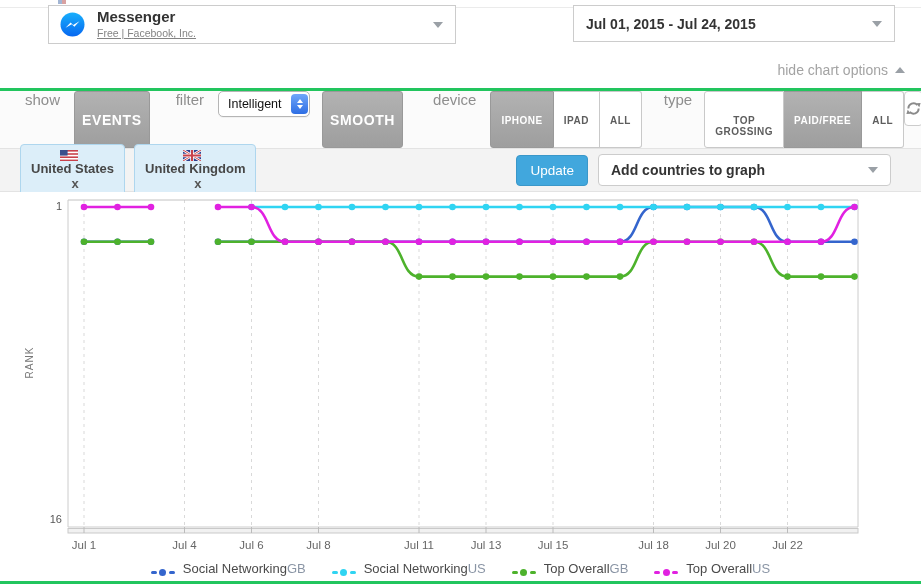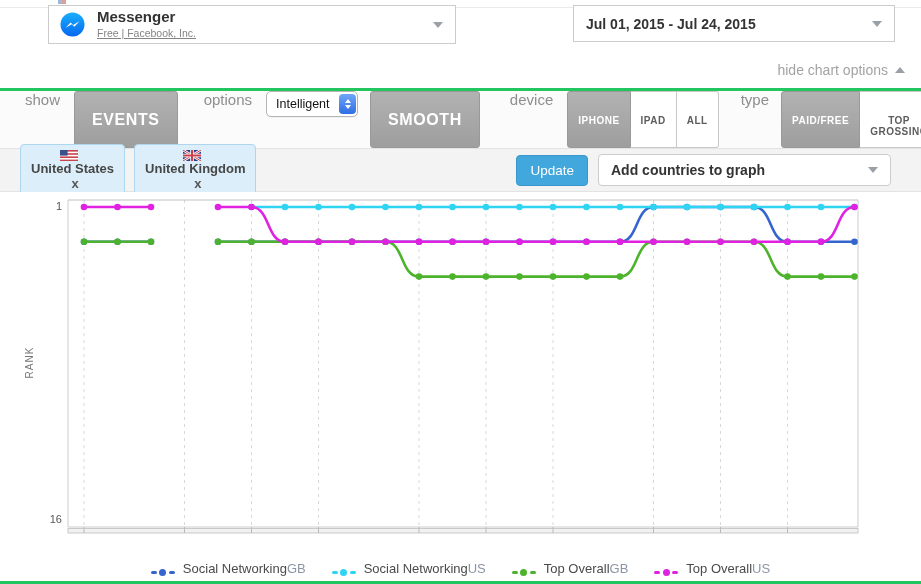--- a/index.html
+++ b/index.html
@@ -27,21 +27,21 @@
   .hide-options{position:absolute;right:16px;top:62px;font-size:14px;color:#a3a3a3;cursor:pointer;
      display:flex;align-items:center;}
   .tri-up{width:0;height:0;border-left:5px solid transparent;border-right:5px solid transparent;
      border-bottom:6px solid #9aa0a6;margin-left:7px;}
 
   
   .toolbar{position:relative;height:60px;border-top:3px solid #22c55e;background:#fbfbfb;
      display:flex;padding-left:25px;box-sizing:border-box;}
   .tb-label{font-size:15px;color:#8e8e8e;}
   .gray-btn{background:linear-gradient(#b2b2b2,#9e9e9e);border:1px solid #999;color:#fff;
-     font-size:16px;font-weight:bold;letter-spacing:.6px;padding:7px 17px;border-radius:3px;cursor:pointer;
+     font-size:14px;font-weight:bold;letter-spacing:.6px;padding:7px 7px;border-radius:3px;cursor:pointer;
      font-family:inherit;}
   .seg-group{display:flex;}
   .seg{background:#fff;border:1px solid #c9c9c9;border-left:none;color:#5d5d5d;font-size:10px;
      font-weight:bold;letter-spacing:.5px;padding:23px 10px;cursor:pointer;font-family:inherit;}
   .seg:first-child{border-left:1px solid #c9c9c9;border-radius:3px 0 0 3px;}
   .seg:last-child{border-radius:0 3px 3px 0;}
   .seg.selected{background:linear-gradient(#b2b2b2,#9e9e9e);border-color:#999;color:#fff;}
   .ios-select{display:flex;align-items:center;height:24px;border:1px solid #b5b5b5;border-radius:5px;
      background:#fff;padding-left:9px;cursor:pointer;box-shadow:0 1px 0 rgba(0,0,0,.04);}
   .sel-value{font-size:12.5px;color:#111;width:62px;}
@@ -120,41 +120,41 @@
     <div class="hide-options">
       <span>hide chart options</span>
       <span class="tri-up"></span>
     </div>
   </div>
 
   <div class="toolbar">
     <span class="tb-label">show</span>
     <button class="gray-btn" style="margin-left:14px">EVENTS</button>
 
-    <span class="tb-label" style="margin-left:26px">options</span>
+    <span class="tb-label" style="margin-left:26px">filter</span>
     <div class="ios-select" style="margin-left:14px">
       <span class="sel-value">Intelligent</span>
       <span class="stepper">
         <span class="st-up"></span>
           <span class="st-down"></span>
       </span>
     </div>
     <button class="gray-btn" style="margin-left:12px">SMOOTH</button>
 
     <span class="tb-label" style="margin-left:30px">device</span>
     <div class="seg-group" style="margin-left:14px">
       <button class="seg selected">IPHONE</button>
       <button class="seg">IPAD</button>
       <button class="seg">ALL</button>
     </div>
 
     <span class="tb-label" style="margin-left:22px">type</span>
     <div class="seg-group" style="margin-left:12px">
+      <button class="seg">TOP GROSSING</button>
       <button class="seg selected">PAID/FREE</button>
-      <button class="seg">TOP GROSSING</button>
       <button class="seg">ALL</button>
     </div>
 
     <div class="refresh-btn">
       <svg width="17" height="17" viewBox="0 0 20 20">
         <path d="M16.1 10a6.1 6.1 0 0 1-10.6 4.1" stroke="#8a8a8a" stroke-width="2.2" fill="none"></path>
         <polygon points="3.2,11.6 6.8,16.2 1.6,16.6" fill="#8a8a8a"></polygon>
         <path d="M3.9 10a6.1 6.1 0 0 1 10.6-4.1" stroke="#8a8a8a" stroke-width="2.2" fill="none"></path>
         <polygon points="16.8,8.4 13.2,3.8 18.4,3.4" fill="#8a8a8a"></polygon>
       </svg>
@@ -310,20 +310,32 @@
         <circle cx="754" cy="49.8" r="3.3" fill="#e121e1"></circle>
         <circle cx="787.5" cy="49.8" r="3.3" fill="#e121e1"></circle>
         <circle cx="821" cy="49.8" r="3.3" fill="#e121e1"></circle>
         <circle cx="854.5" cy="15" r="3.3" fill="#e121e1"></circle>
       </svg>
     <div id="yticks">
         <span class="ytick" style="top: 8px;">1</span>
         <span class="ytick" style="top: 321.2px;">16</span>
       </div>
     <div class="ylabel">RANK</div>
+    <div class="xlabels" id="xlabels">
+        <span class="xlabel" style="left: 84px;">Jul 1</span>
+        <span class="xlabel" style="left: 184.5px;">Jul 4</span>
+        <span class="xlabel" style="left: 251.5px;">Jul 6</span>
+        <span class="xlabel" style="left: 318.5px;">Jul 8</span>
+        <span class="xlabel" style="left: 419px;">Jul 11</span>
+        <span class="xlabel" style="left: 486px;">Jul 13</span>
+        <span class="xlabel" style="left: 553px;">Jul 15</span>
+        <span class="xlabel" style="left: 653.5px;">Jul 18</span>
+        <span class="xlabel" style="left: 720.5px;">Jul 20</span>
+        <span class="xlabel" style="left: 787.5px;">Jul 22</span>
+      </div>
     <div class="legend" id="legend">
         <span class="legend-item">
           <span class="legend-marker">
             <span class="lm-dash" style="left: 0px; background: rgb(52, 101, 205);"></span>
             <span class="lm-dot" style="background: rgb(52, 101, 205);"></span>
             <span class="lm-dash" style="right: 0px; background: rgb(52, 101, 205);"></span>
           </span>
           <span>Social Networking</span>
           <span class="legend-suffix">GB</span>
         </span>

